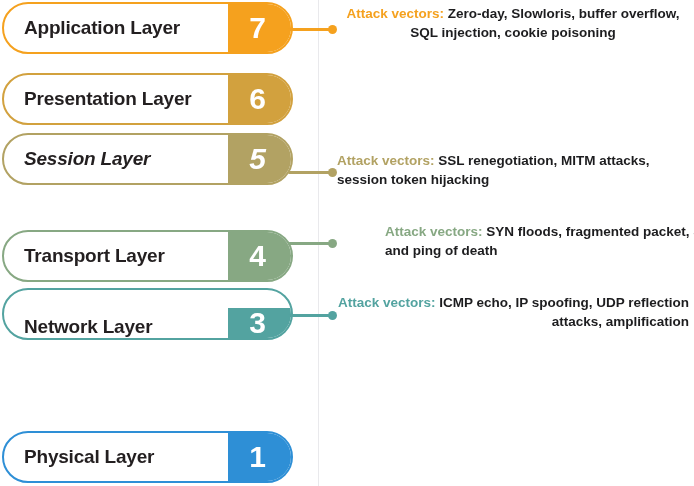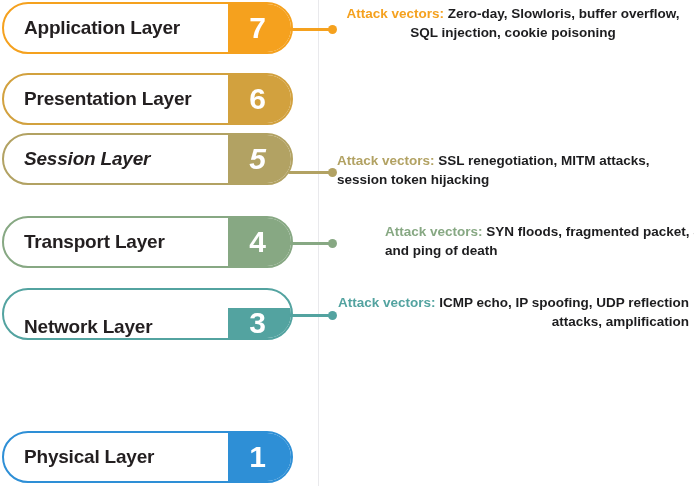--- a/index.html
+++ b/index.html
@@ -130,21 +130,21 @@
         <div class="layer-num" style="background: rgb(245, 161, 30);">7</div>
       </div>
       <div class="layer-row" style="top: 73px; border-color: rgb(210, 161, 62);">
         <div class="layer-name">Presentation Layer</div>
         <div class="layer-num" style="background: rgb(210, 161, 62);">6</div>
       </div>
       <div class="layer-row" style="top: 133px; border-color: rgb(178, 162, 99); font-style: italic;">
         <div class="layer-name">Session Layer</div>
         <div class="layer-num" style="background: rgb(178, 162, 99);">5</div>
       </div>
-      <div class="layer-row" style="top: 216px; border-color: rgb(135, 168, 131); gap: 14px;">
+      <div class="layer-row" style="top: 230px; border-color: rgb(135, 168, 131); gap: 14px;">
         <div class="layer-name">Transport Layer</div>
         <div class="layer-num" style="background: rgb(135, 168, 131);">4</div>
       </div>
       <div class="layer-row" style="top: 288px; border-color: rgb(83, 163, 160); align-items: flex-end;">
         <div class="layer-name">Network Layer</div>
         <div class="layer-num" style="background: rgb(83, 163, 160);">3</div>
       </div>
       <div class="layer-row" style="top: 431px; border-color: rgb(46, 143, 214);">
         <div class="layer-name">Physical Layer</div>
         <div class="layer-num" style="background: rgb(46, 143, 214);">1</div>

